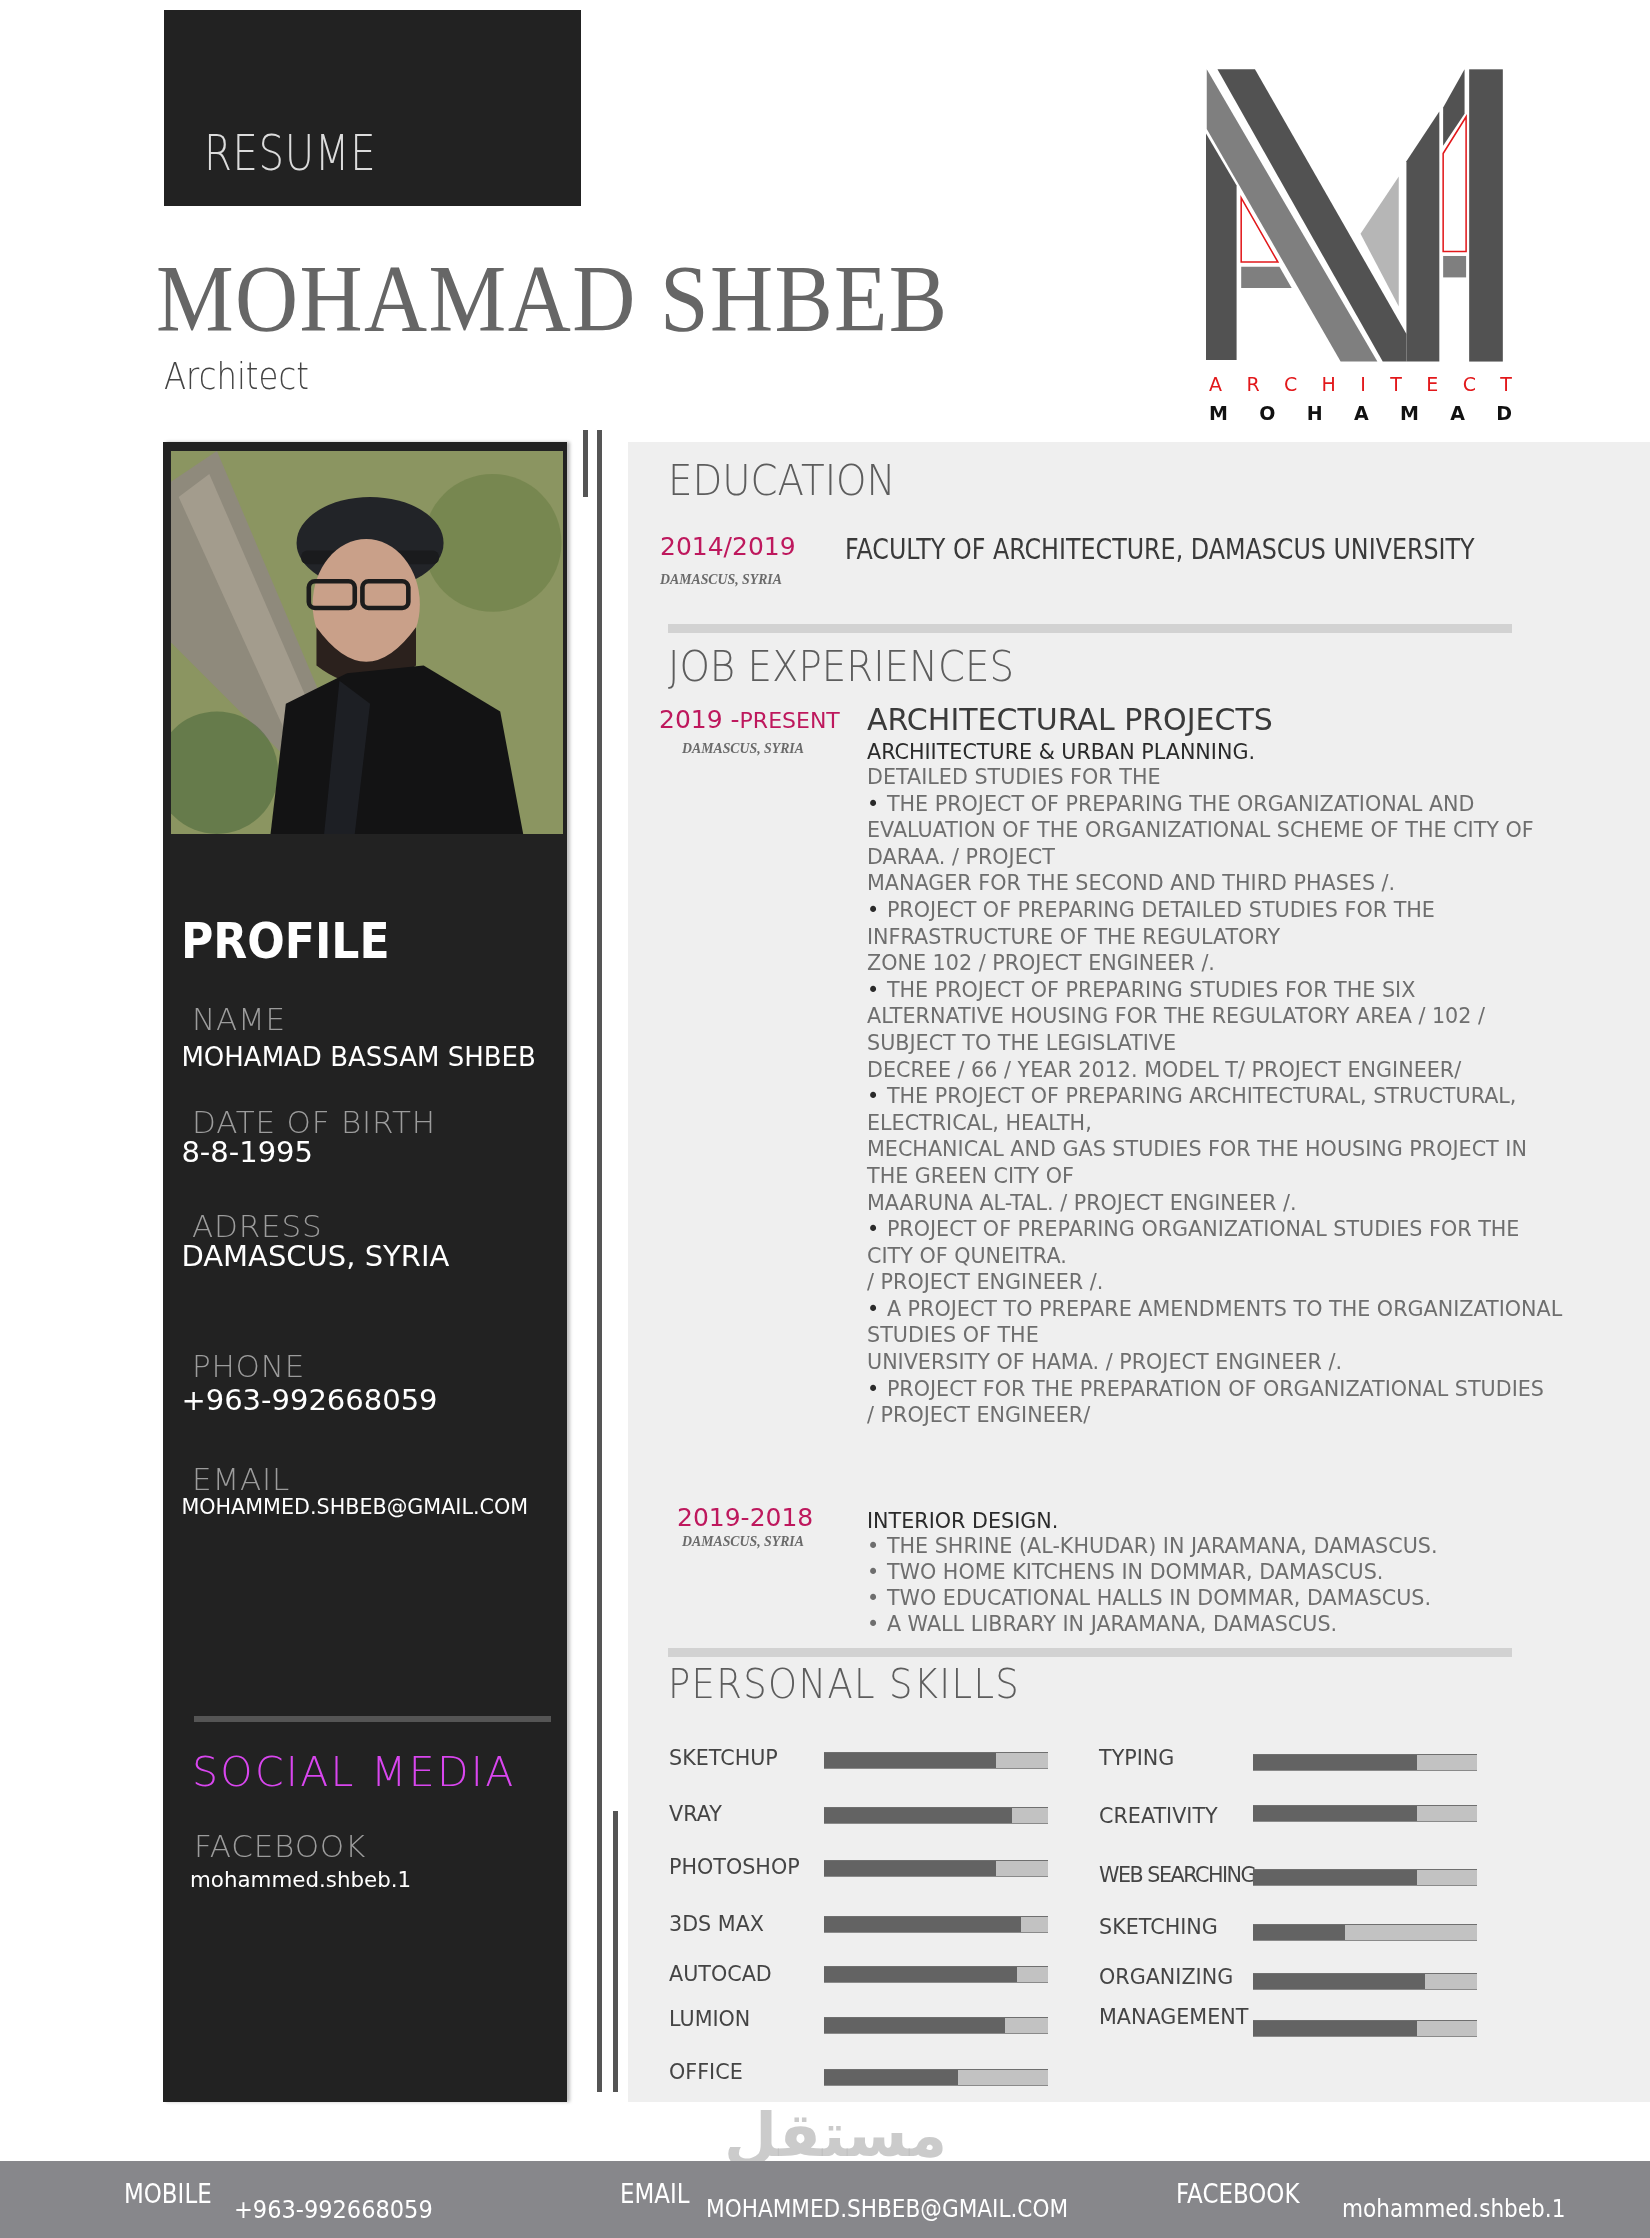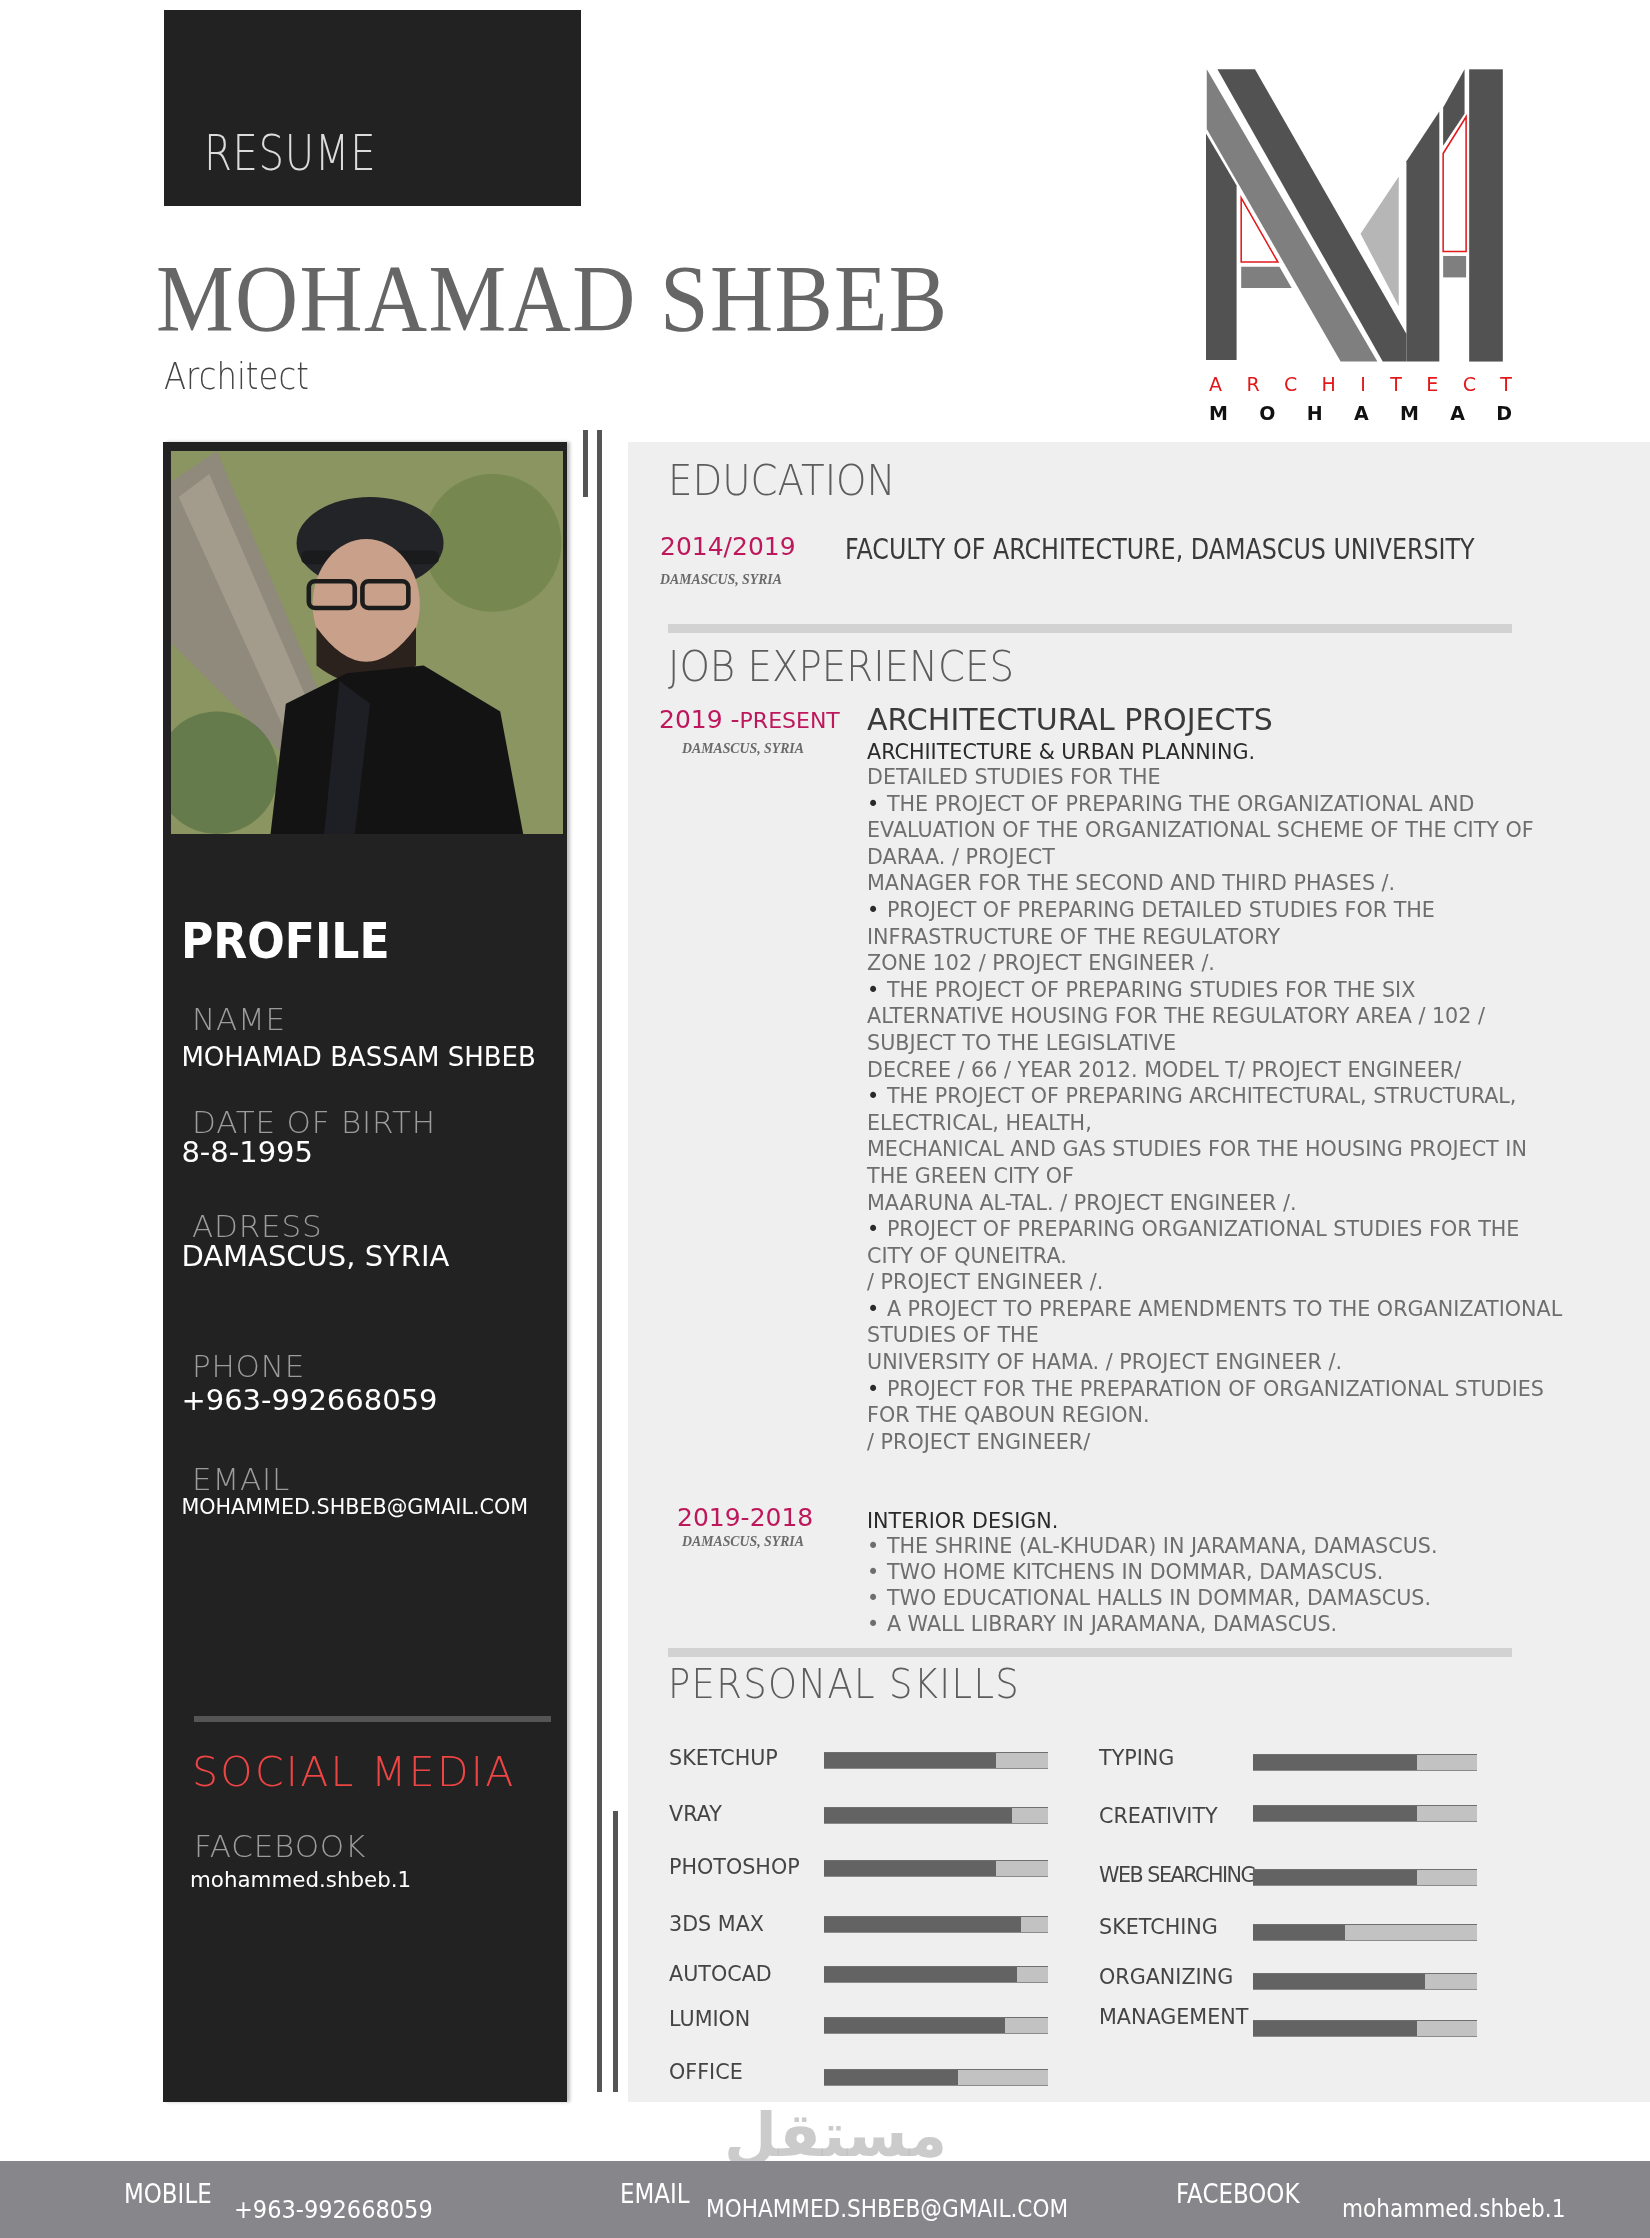--- a/index.html
+++ b/index.html
@@ -21,21 +21,21 @@
   .vline { position: absolute; background: #555555; width: 5.4px; }
 
   
   .sidebar { position: absolute; left: 163px; top: 442px; width: 404px; height: 1660px; background: #222222; box-shadow: 3.1px 0 3.1px rgba(0,0,0,0.25); }
   .photo { position: absolute; left: 7.7px; top: 9.2px; width: 392px; height: 383px; overflow: hidden; background: #6b7a4a; }
   .photo svg { width: 100%; height: 100%; display: block; }
   .profile-title { position: absolute; left: 18.4px; top: 471px; font-size: 49px; font-weight: bold; color: #ffffff; font-family: "DejaVu Sans", sans-serif; transform: scaleX(0.9); transform-origin: left; }
   .field-label { position: absolute; left: 29px; font-size: 31px; color: #9c9c9c; font-weight: 200; letter-spacing: 0.8px; }
   .field-value { position: absolute; left: 18.4px; color: #ffffff; font-family: "DejaVu Sans", sans-serif; white-space: nowrap; }
   .sidebar-divider { position: absolute; left: 31px; top: 1274px; width: 357px; height: 6.1px; background: #555555; }
-  .social-title { position: absolute; left: 29px; top: 1306px; font-size: 41px; color: #ef4444; letter-spacing: 2.3px; font-weight: 200; }
+  .social-title { position: absolute; left: 29px; top: 1306px; font-size: 41px; color: #d946ef; letter-spacing: 2.3px; font-weight: 200; }
 
   
   .content { position: absolute; left: 628px; top: 442px; width: 1022px; height: 1660px; background: #efefef; }
   .section-title { position: absolute; left: 40px; font-family: "DejaVu Sans", sans-serif; font-weight: 200; color: #5d5d5d; white-space: nowrap; }
   .hdivider { position: absolute; left: 40px; width: 844px; height: 9.2px; background: #d2d2d2; }
   .date { position: absolute; font-size: 25px; color: #be185d; white-space: nowrap; }
   .date small { font-size: 22px; }
   .loc { position: absolute; font-family: "Liberation Serif", serif; font-style: italic; font-weight: bold; font-size: 13.8px; color: #6a6a6a; white-space: nowrap; }
   .edu-title { position: absolute; left: 217px; top: 90px; font-size: 29px; color: #3a3a3a; white-space: nowrap; transform: scaleX(0.82); transform-origin: left; }
   .job-title { position: absolute; left: 239px; font-size: 30px; color: #3a3a3a; white-space: nowrap; }
@@ -197,21 +197,20 @@
     <span class="ln">MECHANICAL AND GAS STUDIES FOR THE HOUSING PROJECT IN</span>
     <span class="ln">THE GREEN CITY OF</span>
     <span class="ln">MAARUNA AL-TAL. / PROJECT ENGINEER /.</span>
     <span class="ln"><span class="bullet">•</span><span>PROJECT OF PREPARING ORGANIZATIONAL STUDIES FOR THE</span></span>
     <span class="ln">CITY OF QUNEITRA.</span>
     <span class="ln">/ PROJECT ENGINEER /.</span>
     <span class="ln"><span class="bullet">•</span><span>A PROJECT TO PREPARE AMENDMENTS TO THE ORGANIZATIONAL</span></span>
     <span class="ln">STUDIES OF THE</span>
     <span class="ln">UNIVERSITY OF HAMA. / PROJECT ENGINEER /.</span>
     <span class="ln"><span class="bullet">•</span><span>PROJECT FOR THE PREPARATION OF ORGANIZATIONAL STUDIES</span></span>
-    <span class="ln">FOR THE QABOUN REGION.</span>
     <span class="ln">/ PROJECT ENGINEER/</span>
   </div>
 
   <div class="date" style="left:49px; top:1061px;">2019-2018</div>
   <div class="loc" style="left:54px; top:1092px;">DAMASCUS, SYRIA</div>
   <div class="job-sub" style="top:1067px;">INTERIOR DESIGN.</div>
   <div class="job-body" style="top:1091px; line-height:26px;">
     <span class="ln"><span class="bullet" style="color:#6e6e6e">•</span><span>THE SHRINE (AL-KHUDAR) IN JARAMANA, DAMASCUS.</span></span>
     <span class="ln"><span class="bullet" style="color:#6e6e6e">•</span><span>TWO HOME KITCHENS IN DOMMAR, DAMASCUS.</span></span>
     <span class="ln"><span class="bullet" style="color:#6e6e6e">•</span><span>TWO EDUCATIONAL HALLS IN DOMMAR, DAMASCUS.</span></span>

